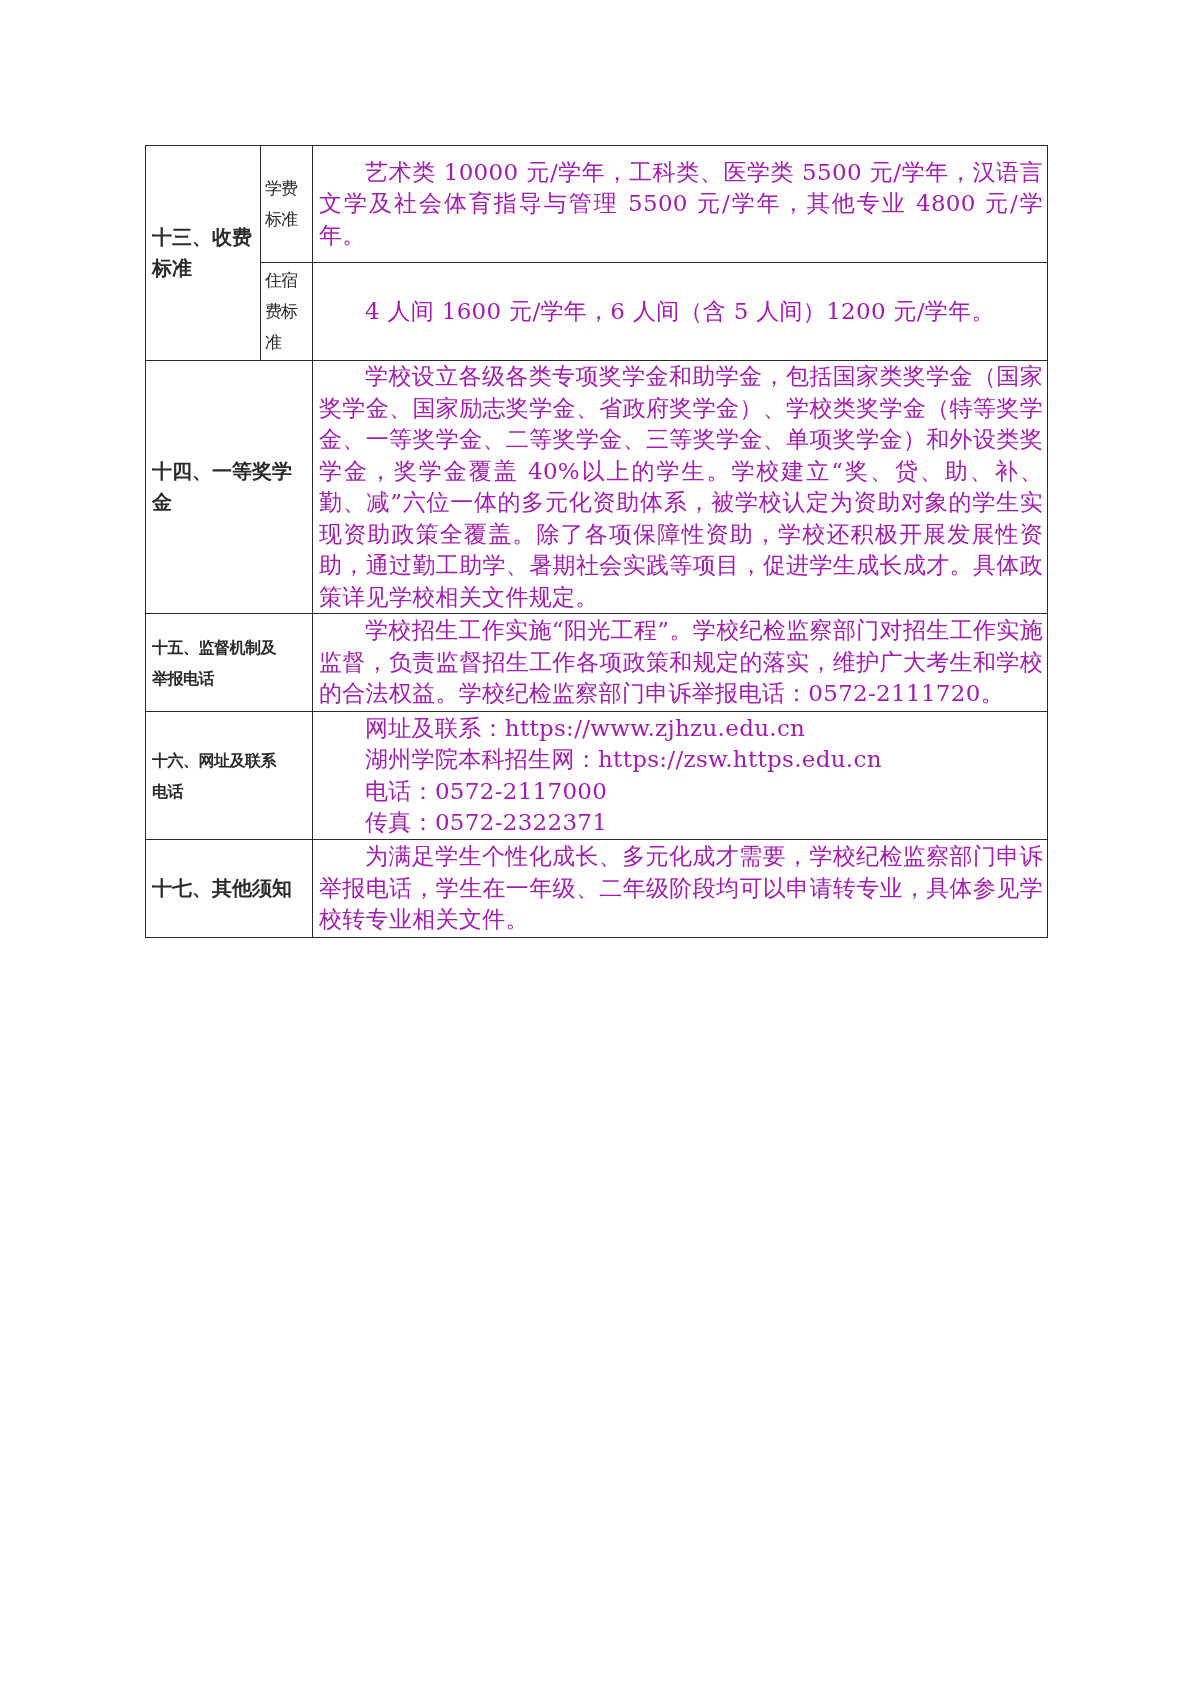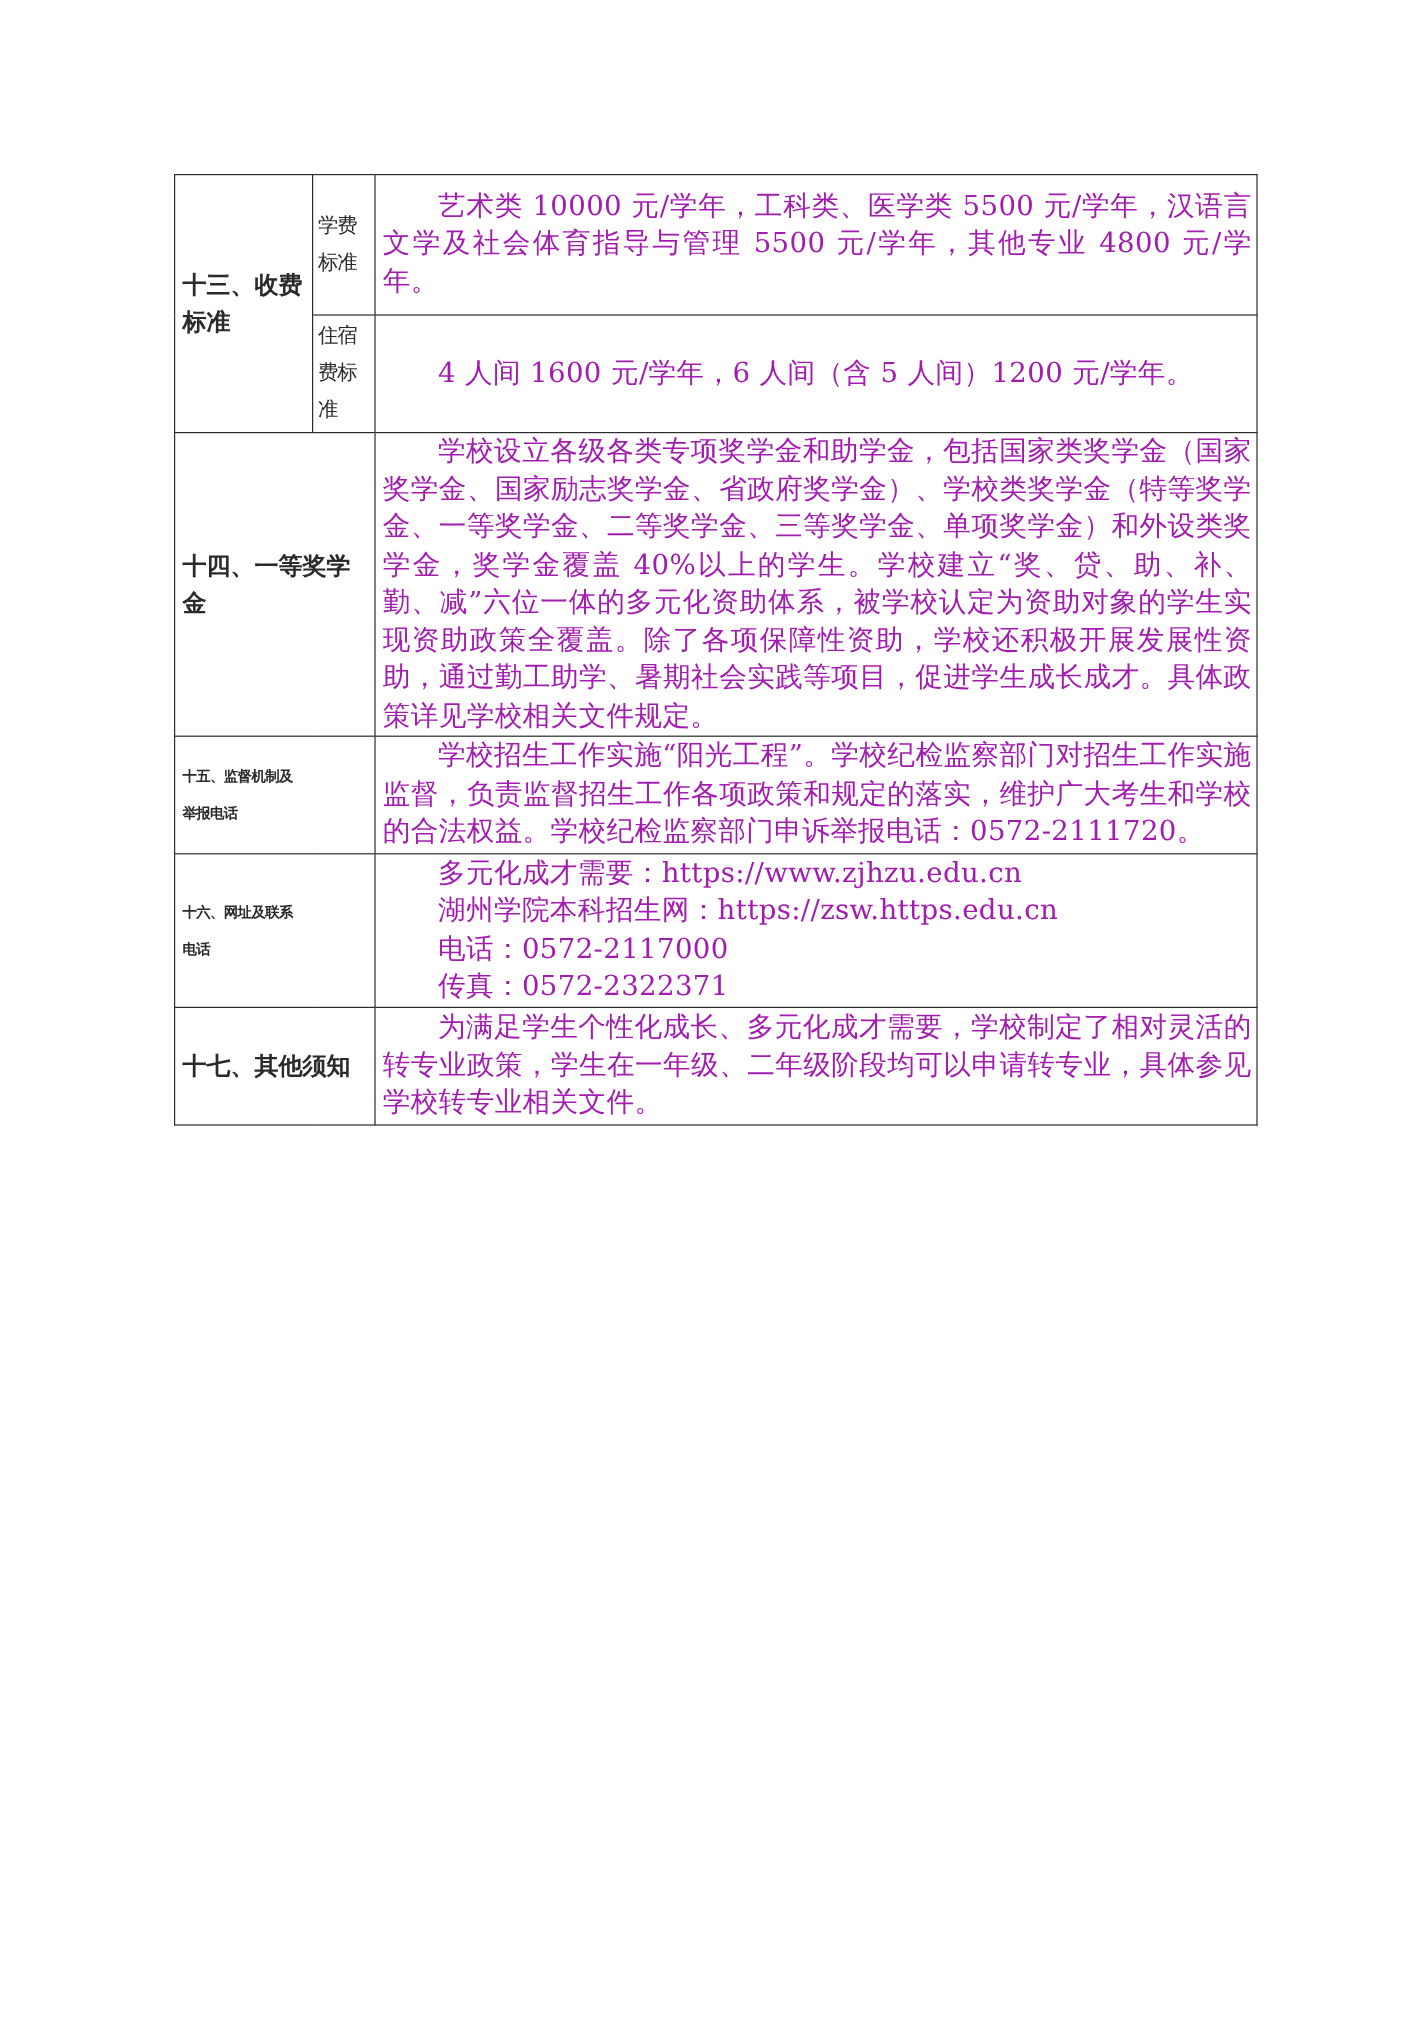--- a/index.html
+++ b/index.html
@@ -41,21 +41,21 @@
     .label {
       font-family: "DejaVu Sans", "Liberation Sans", sans-serif;
       font-weight: bold;
       font-size: 20px;
       line-height: 31px;
       color: #2a2a2a;
       padding: 0 2px 0 6px !important;
       letter-spacing: 0px;
     }
     .label.wide {
-      font-size: 12px;
+      font-size: 16px;
       letter-spacing: -0.5px;
     }
     .sublabel {
       font-family: "DejaVu Sans", "Liberation Sans", sans-serif;
       font-weight: normal;
       font-size: 17px;
       line-height: 31px;
       color: #2a2a2a;
       padding: 0 1px 0 4px !important;
       letter-spacing: -1px;
@@ -136,28 +136,28 @@
           <p class="indent">学校招生工作实施“阳光工程”。学校纪检监察部门对招生工作实施监督，负责监督招生工作各项政策和规定的落实，维护广大考生和学校的合法权益。学校纪检监察部门申诉举报电话：0572-2111720。</p>
         </td>
       </tr>
 
       <tr class="r5">
         <td class="label wide" colspan="2">
           <span>十六、网址及联系</span><br>
           <span>电话</span>
         </td>
         <td class="content">
-          <p class="contact-line">多元化成才需要：https://www.zjhzu.edu.cn</p>
+          <p class="contact-line">网址及联系：https://www.zjhzu.edu.cn</p>
           <p class="contact-line">湖州学院本科招生网：https://zsw.https.edu.cn</p>
           <p class="contact-line">电话：0572-2117000</p>
           <p class="contact-line">传真：0572-2322371</p>
         </td>
       </tr>
 
       <tr class="r6">
         <td class="label" colspan="2">十七、其他须知</td>
         <td class="content">
-          <p class="indent">为满足学生个性化成长、多元化成才需要，学校制定了相对灵活的转专业政策，学生在一年级、二年级阶段均可以申请转专业，具体参见学校转专业相关文件。</p>
+          <p class="indent">为满足学生个性化成长、多元化成才需要，学校纪检监察部门申诉举报电话，学生在一年级、二年级阶段均可以申请转专业，具体参见学校转专业相关文件。</p>
         </td>
       </tr>
     </tbody>
   </table>
 </div>
 
 </body></html>

